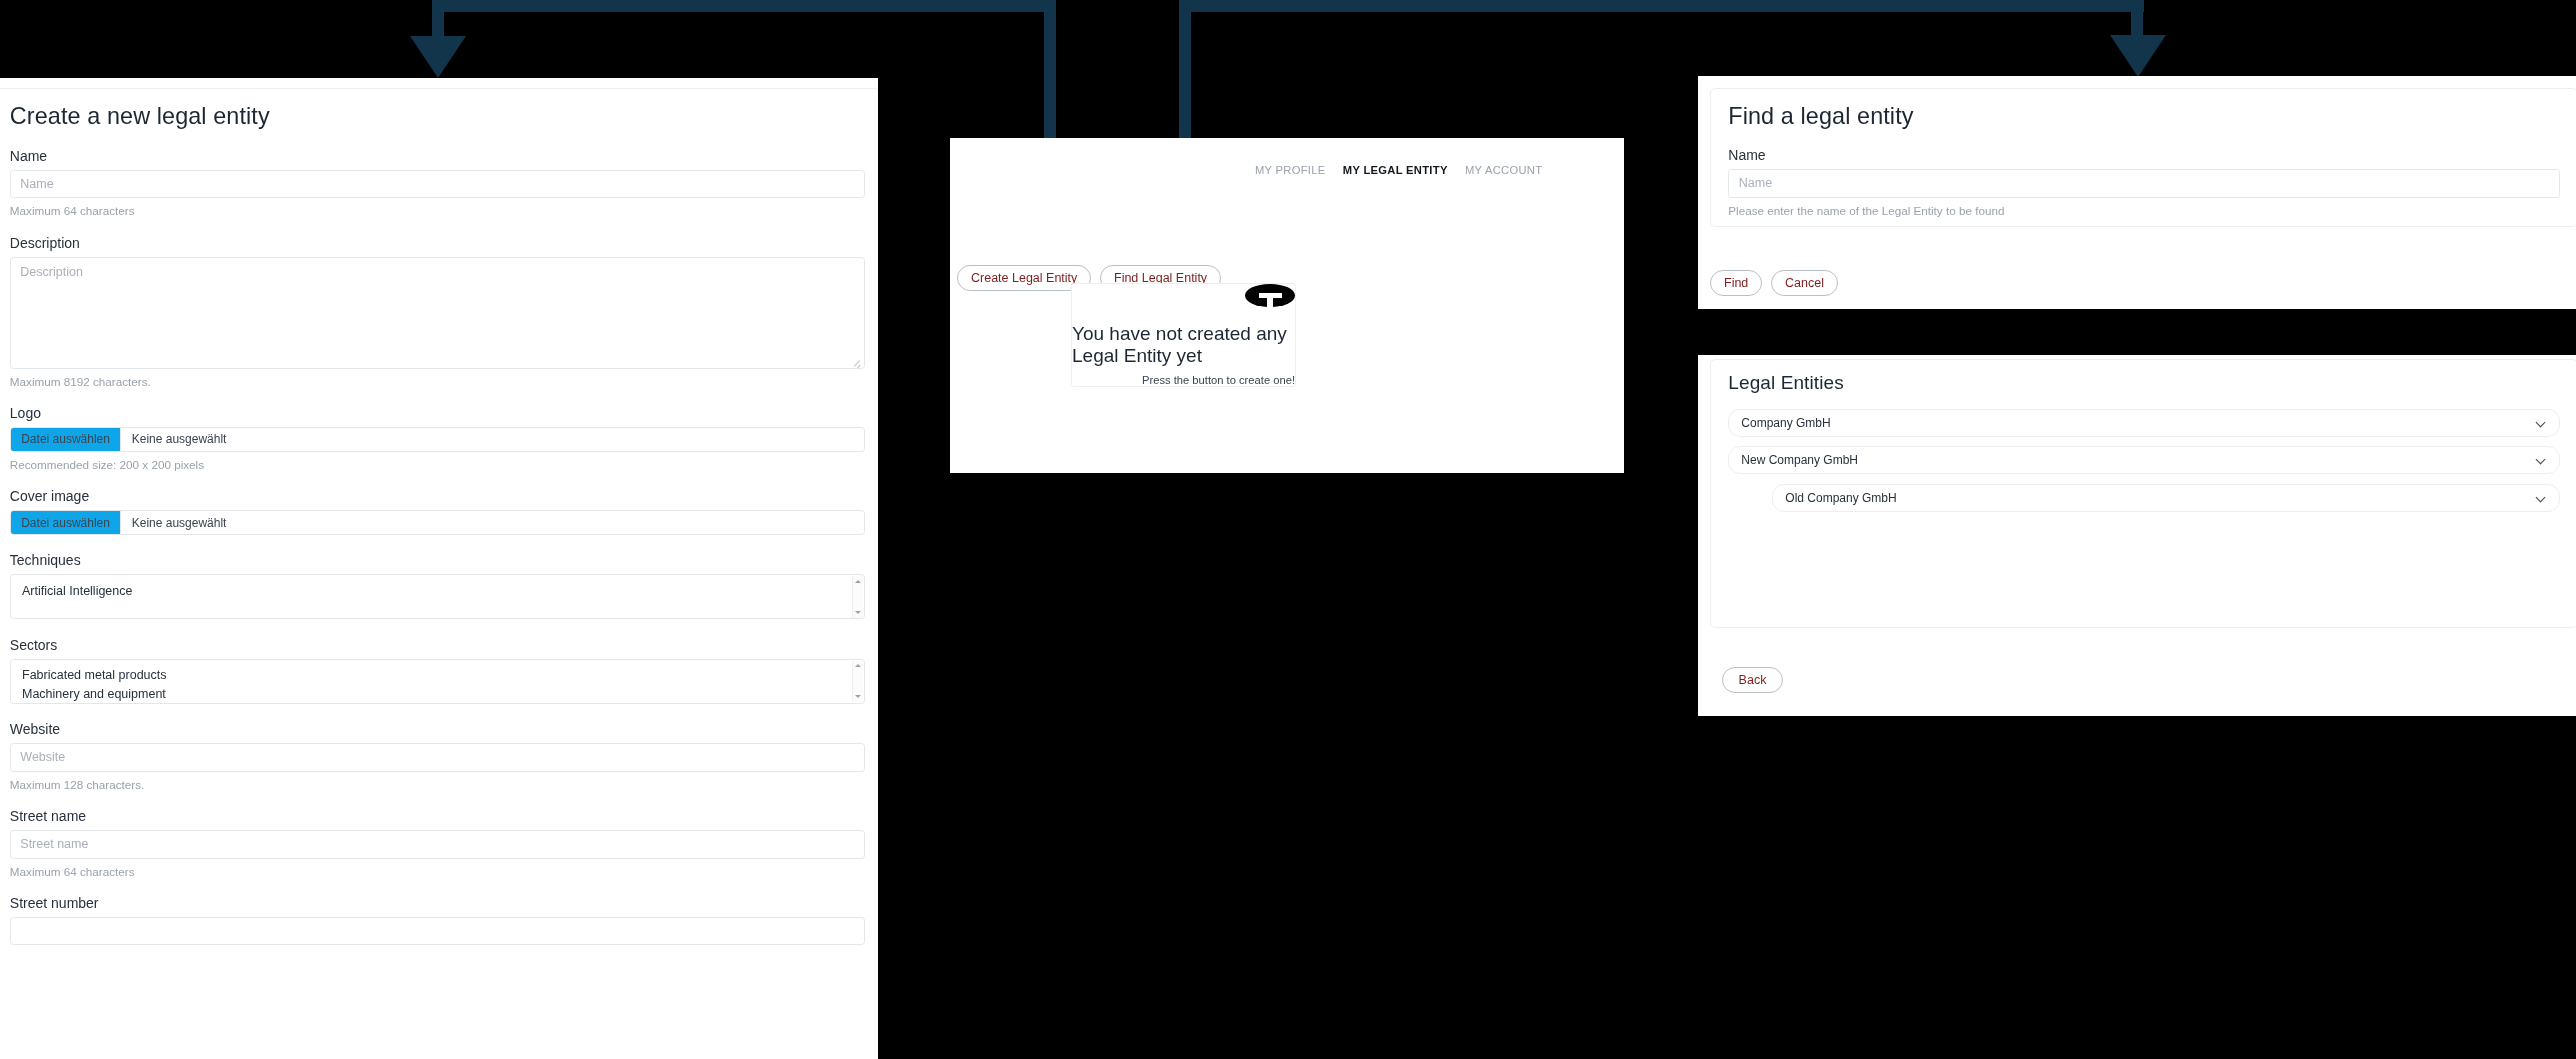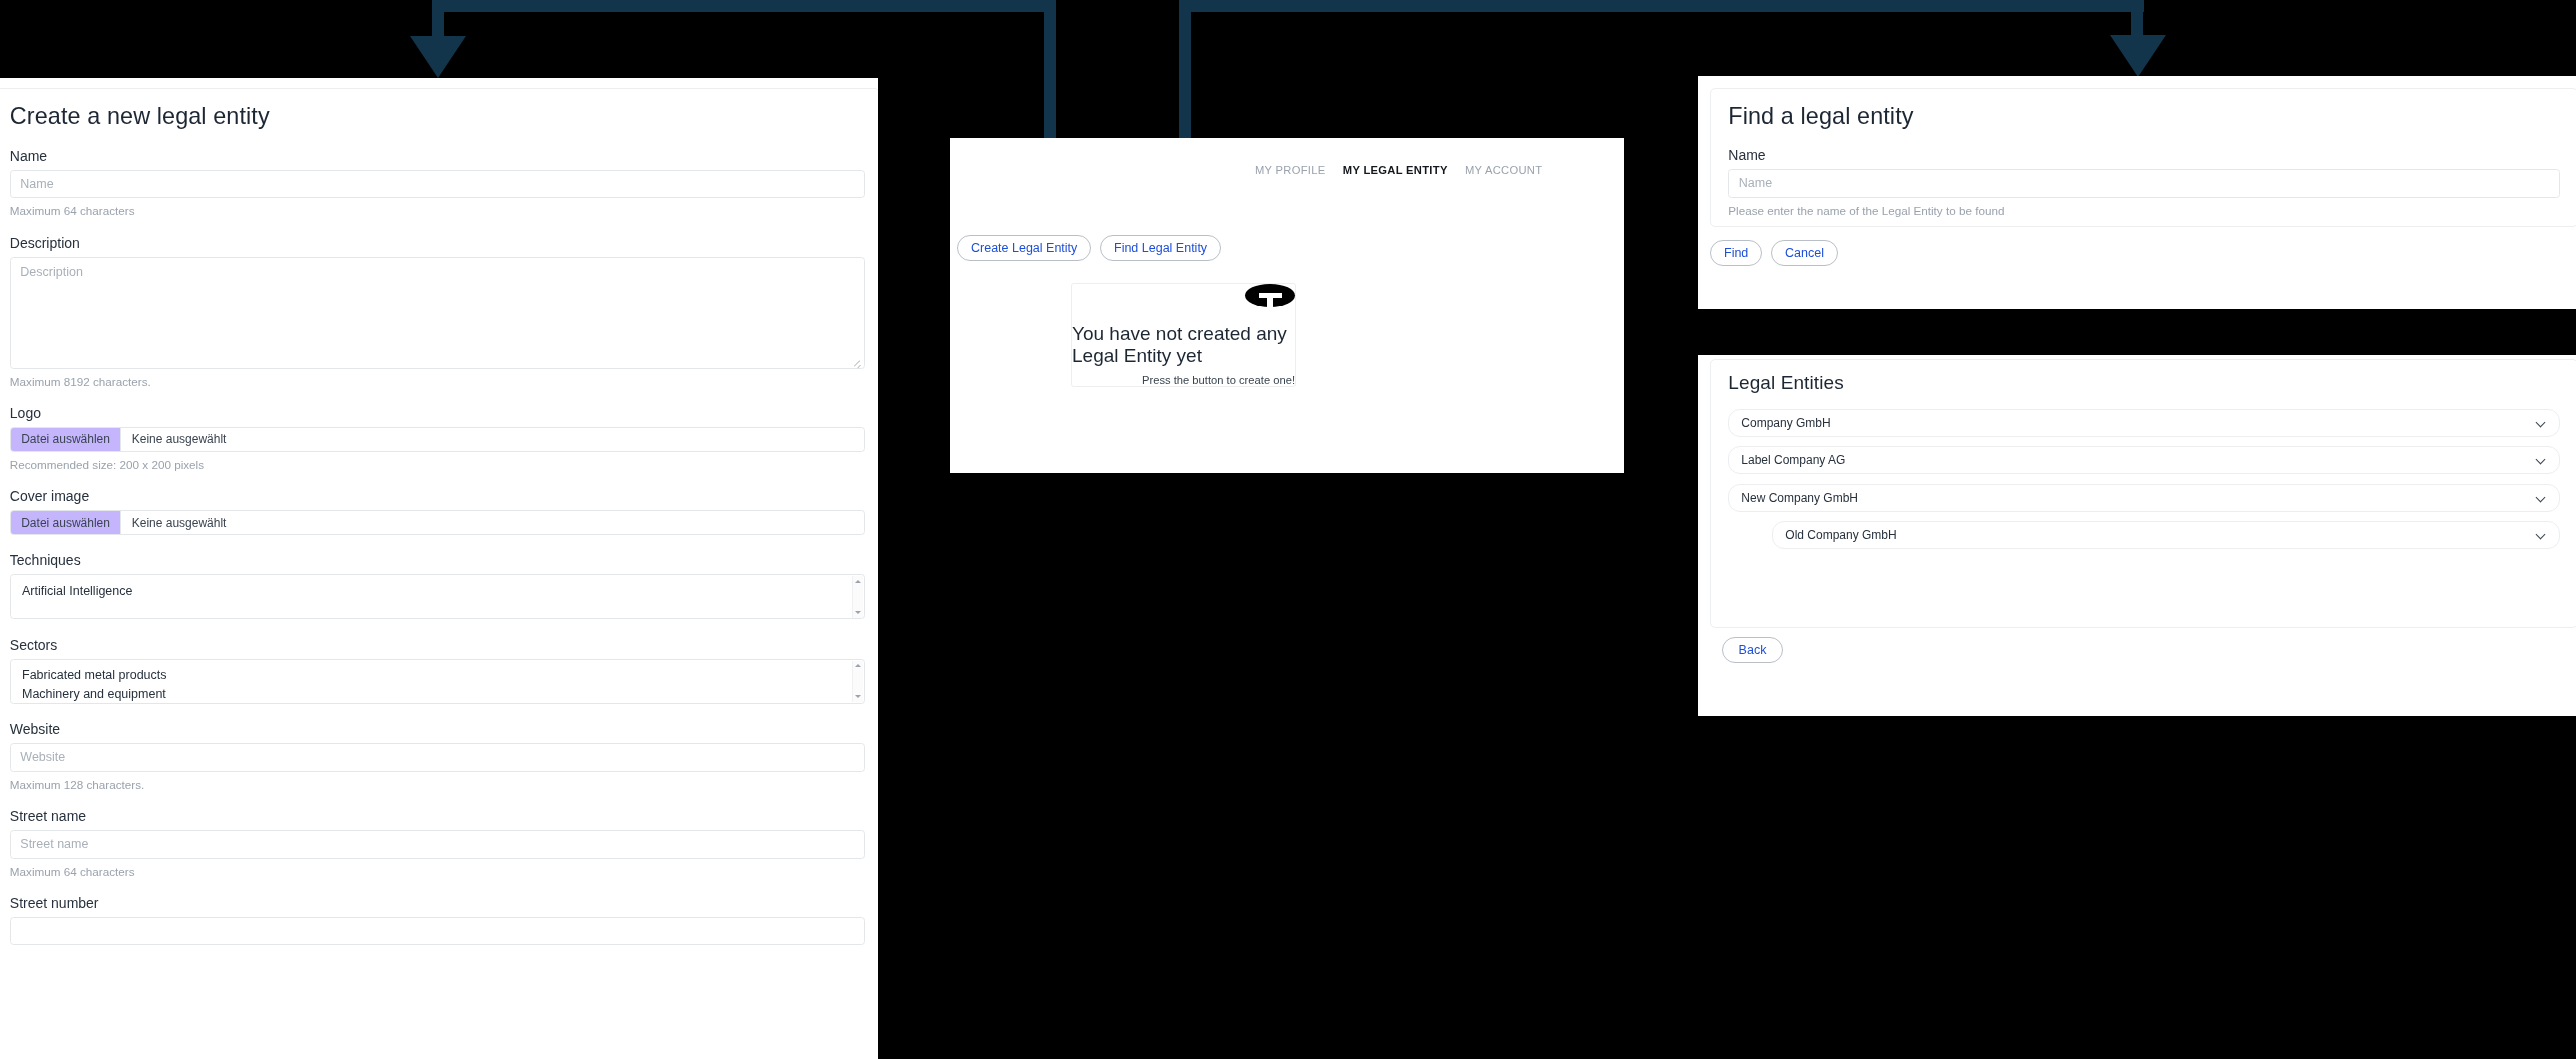--- a/index.html
+++ b/index.html
@@ -92,21 +92,21 @@
     background:#b9bfc6;transform:rotate(-45deg);}
 
   
   .file{
     box-sizing:border-box;
     width:100%;height:25px;
     border:0.9px solid #e4e7ea;border-radius:3.5px;
     background:#fff;display:flex;align-items:stretch;overflow:hidden;
   }
   .file .btn{
-    background:#c4b5fd;
+    background:#0ea5e9;
     border-right:0.9px solid #e4e7ea;
     font-size:12px;color:#3a4450;
     padding:0 10.4px;display:flex;align-items:center;
   }
   .file .fname{
     font-size:12px;color:#3a4450;
     padding:0 10.4px;display:flex;align-items:center;
   }
 
   
@@ -129,23 +129,24 @@
     border-left:3px solid transparent;border-right:3px solid transparent;
   }
   .sbtrack .up{top:3.5px;border-bottom:3.5px solid #9aa2ad;}
   .sbtrack .dn{bottom:3.5px;border-top:3.5px solid #9aa2ad;}
 
   
   .pill{
     display:inline-flex;align-items:center;justify-content:center;
     height:24px;padding:0 13px;
     border:0.9px solid #b9bfc6;border-radius:14px;
-    background:#fff;color:#1d4ed8;
+    background:#fff;color:#7f1d1d;
     font-size:12.5px;white-space:nowrap;
     cursor:pointer;
+    margin-top:30px;
   }
 
   
   .nav{
     position:absolute;display:flex;gap:17.3px;align-items:center;
     font-size:11.2px;letter-spacing:0.3px;
   }
   .nav .item{color:#9aa2ad;cursor:pointer;}
   .nav .item.active{color:#14181d;font-weight:700;}
 
@@ -308,24 +309,20 @@
   <div class="panel" style="left:1698px;top:355px;width:878px;height:361px;">
     <div class="card" style="position:absolute;left:12px;top:3.5px;width:866px;height:267px;">
       <div style="padding:12px 17.3px 0 17.3px;">
         <div class="h1" style="font-size:19px;margin-bottom:15px;">Legal Entities</div>
 
         <div class="accrow" style="margin-bottom:9.5px;">
           <span class="lbl">Company GmbH</span>
           <span class="chev"></span>
         </div>
         <div class="accrow" style="margin-bottom:9.5px;">
-          <span class="lbl">Label Company AG</span>
-          <span class="chev"></span>
-        </div>
-        <div class="accrow" style="margin-bottom:9.5px;">
           <span class="lbl">New Company GmbH</span>
           <span class="chev"></span>
         </div>
         <div class="accrow" style="margin-bottom:9.5px;margin-left:44px;">
           <span class="lbl">Old Company GmbH</span>
           <span class="chev"></span>
         </div>
       </div>
     </div>
     <div style="position:absolute;left:24px;top:282px;">

